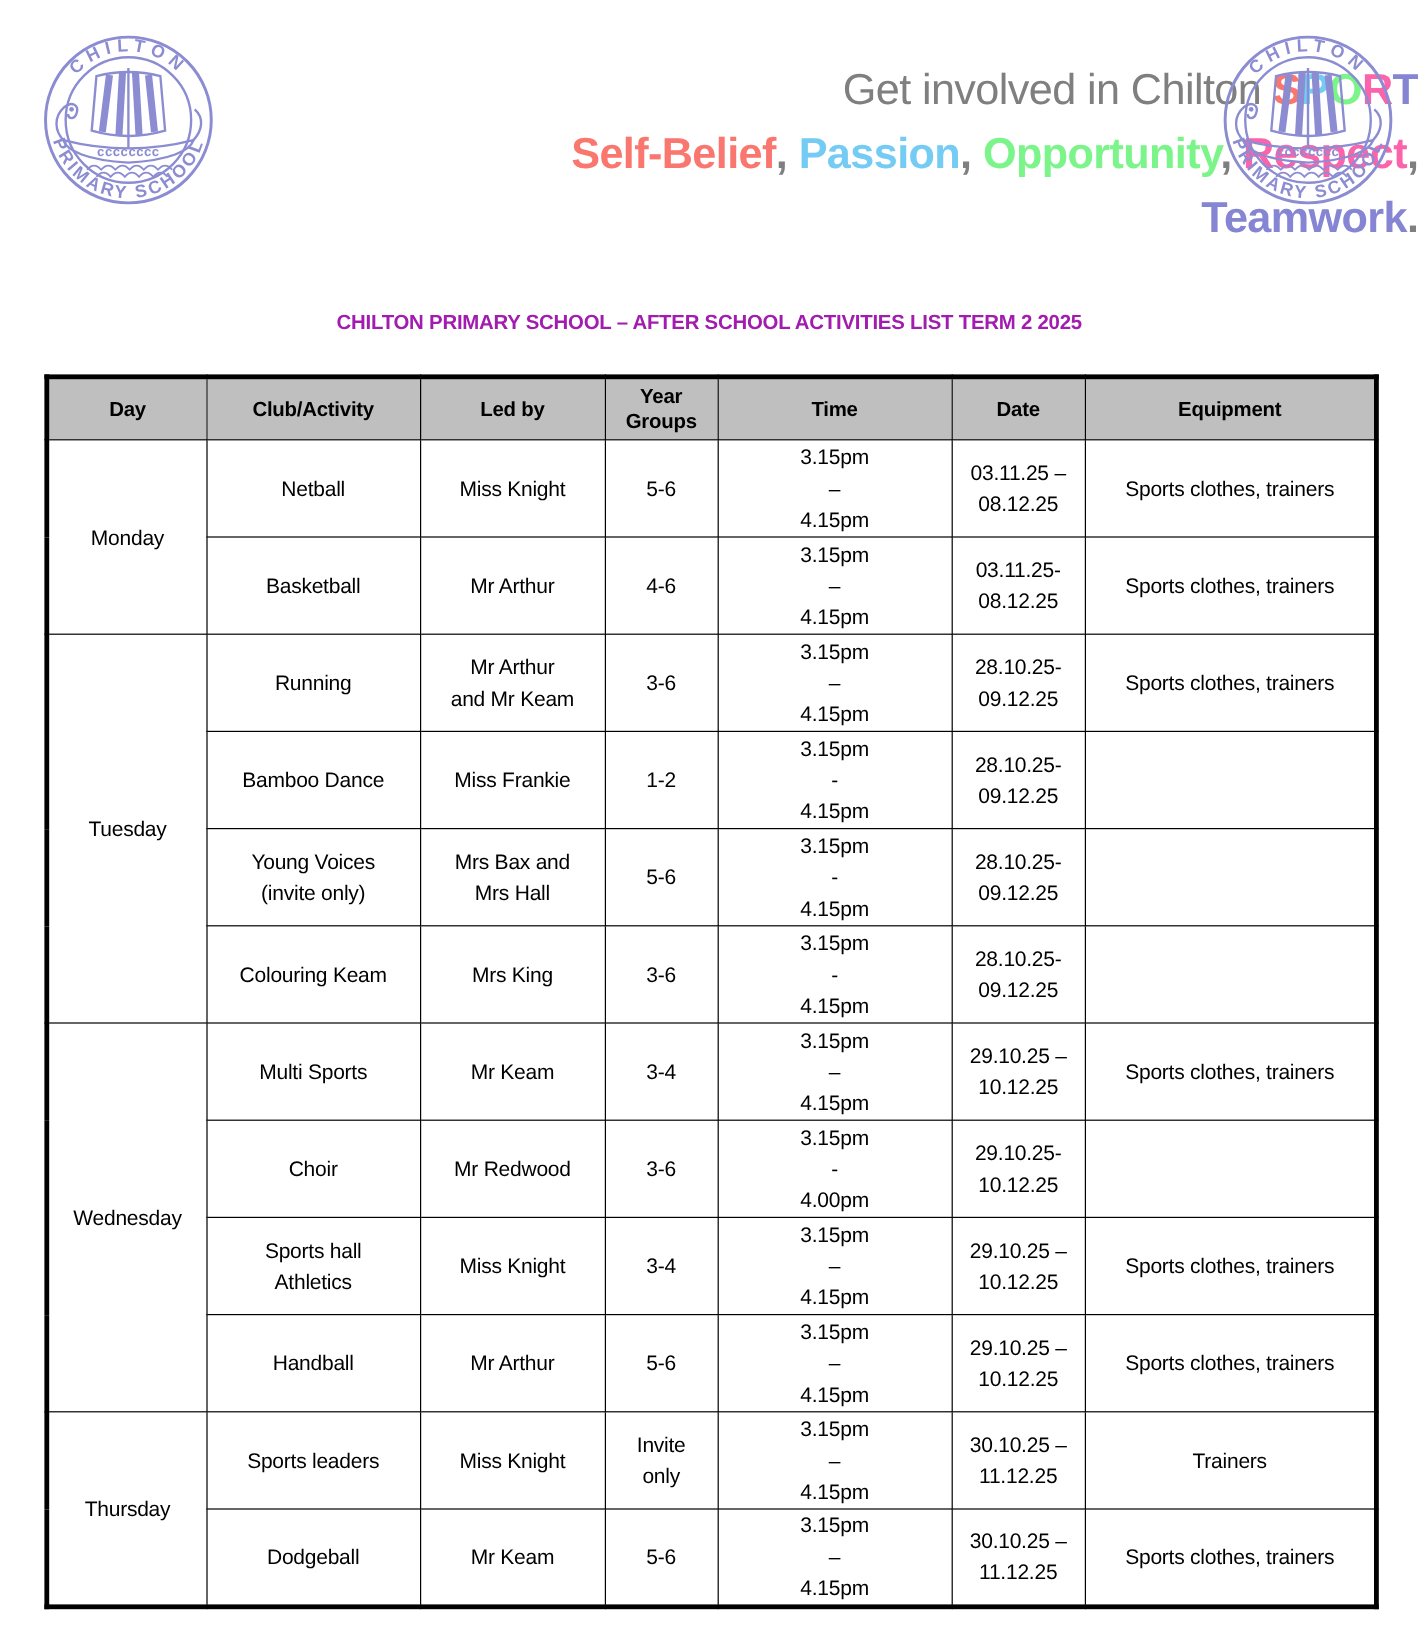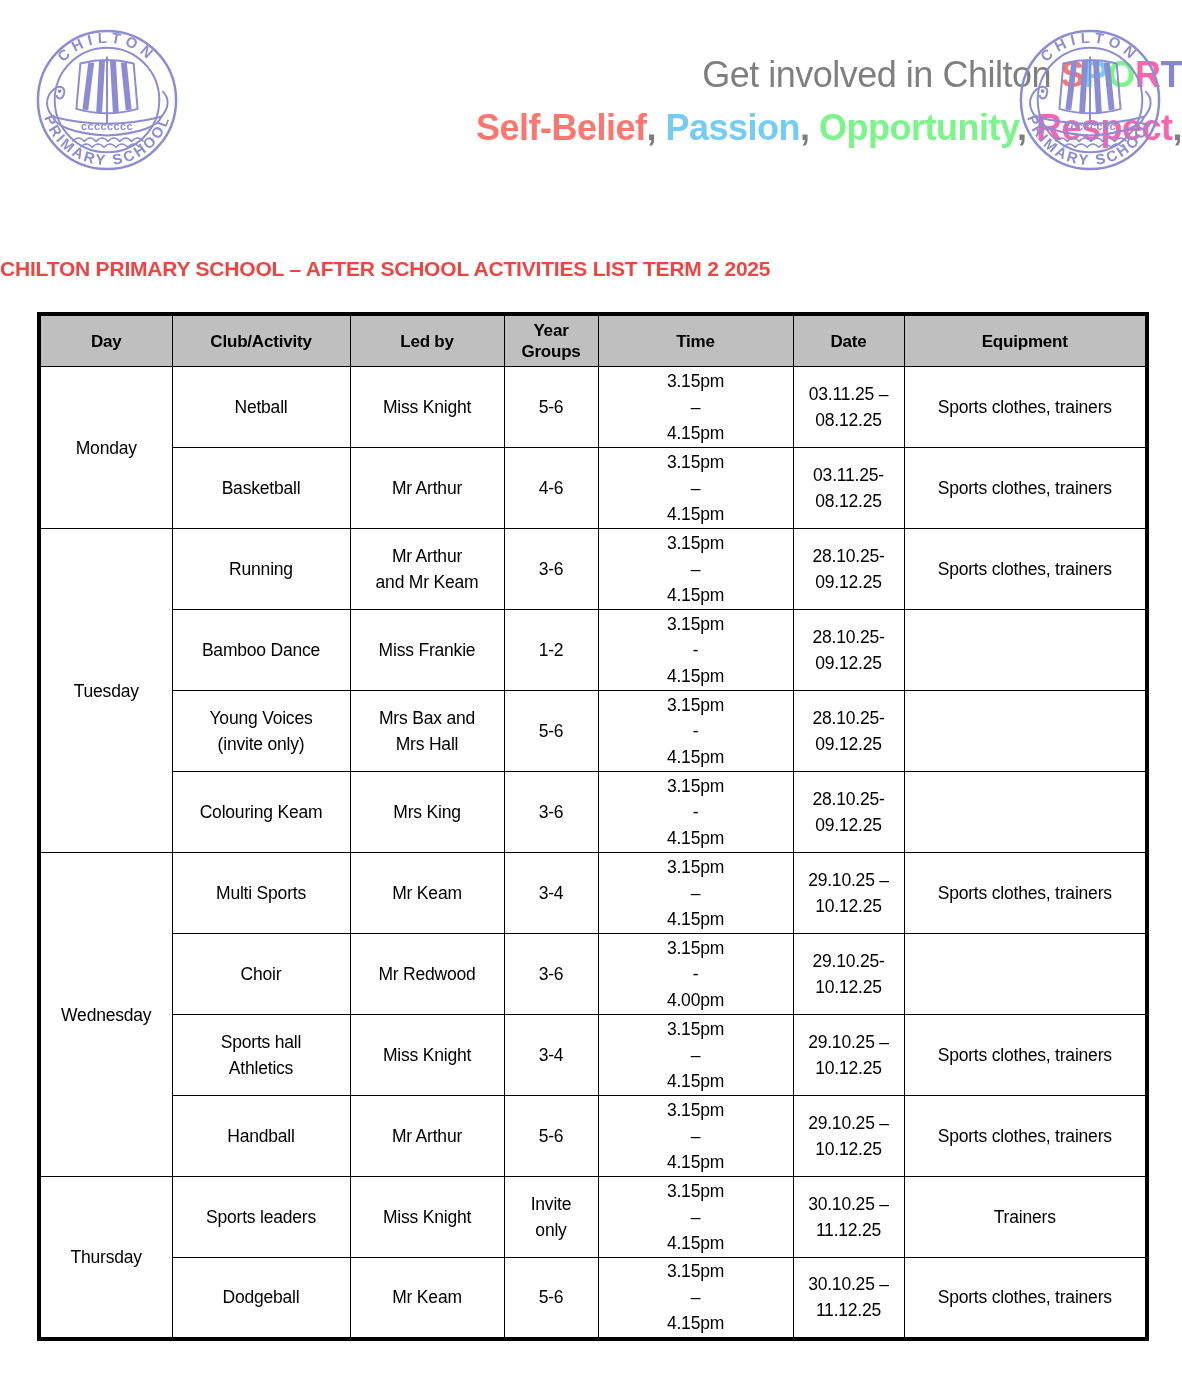--- a/index.html
+++ b/index.html
@@ -18,24 +18,24 @@
 
   .titles { text-align: right; padding-top: 48px; white-space: nowrap; }
   .t-line { font-size: 36px; line-height: 53px; letter-spacing: -0.5px; }
   .t1 .plain { color: #7f7f7f; font-weight: 400; }
   .t1 .sp { font-weight: 700; }
   .t2 span, .t3 span { font-weight: 700; }
 
   
   .subtitle {
     margin-top: 15px;
-    text-align: left;
-    font-size: 21px; font-weight: 700; line-height: 28px;
+    text-align: center;
+    font-size: 17px; font-weight: 700; line-height: 28px;
     letter-spacing: -0.2px;
-    color: #ef4444;
+    color: #a21caf;
   }
 
   
   table.activities {
     margin: 29px 0 0 37px;
     width: 1108px;
     border-collapse: collapse;
     table-layout: fixed;
     border: 4px solid #000000;
   }
@@ -106,20 +106,23 @@
         </g>
       </svg>
     </div>
 
     <div class="titles">
       <div class="t-line t1">
         <span class="plain">Get involved in Chilton </span><span class="sp" style="color: rgb(249, 119, 111);">S</span><span class="sp" style="color: rgb(116, 204, 244);">P</span><span class="sp" style="color: rgb(123, 244, 138);">O</span><span class="sp" style="color: rgb(251, 100, 171);">R</span><span class="sp" style="color: rgb(133, 133, 212);">T</span>
       </div>
       <div class="t-line t2">
         <span style="color: rgb(249, 119, 111);">Self-Belief</span><span style="color: rgb(127, 127, 127);">, </span><span style="color: rgb(116, 204, 244);">Passion</span><span style="color: rgb(127, 127, 127);">, </span><span style="color: rgb(123, 244, 138);">Opportunity</span><span style="color: rgb(127, 127, 127);">, </span><span style="color: rgb(251, 100, 171);">Respect</span><span style="color: rgb(127, 127, 127);">,</span>
+      </div>
+      <div class="t-line t3">
+        <span style="color: rgb(133, 133, 212);">Teamwork</span><span style="color: rgb(127, 127, 127);">.</span>
       </div>
     </div>
 
     <div class="logo logo-right">
       <svg viewBox="0 0 150 150">
         <defs>
           <path id="arcTopB" d="M 17,75 A 58,58 0 0 1 133,75"></path>
           <path id="arcBotB" d="M 9,75 A 66,66 0 0 0 141,75"></path>
         </defs>
         <circle class="lg-stroke" cx="75" cy="75" r="70" stroke-width="2.5"></circle>

